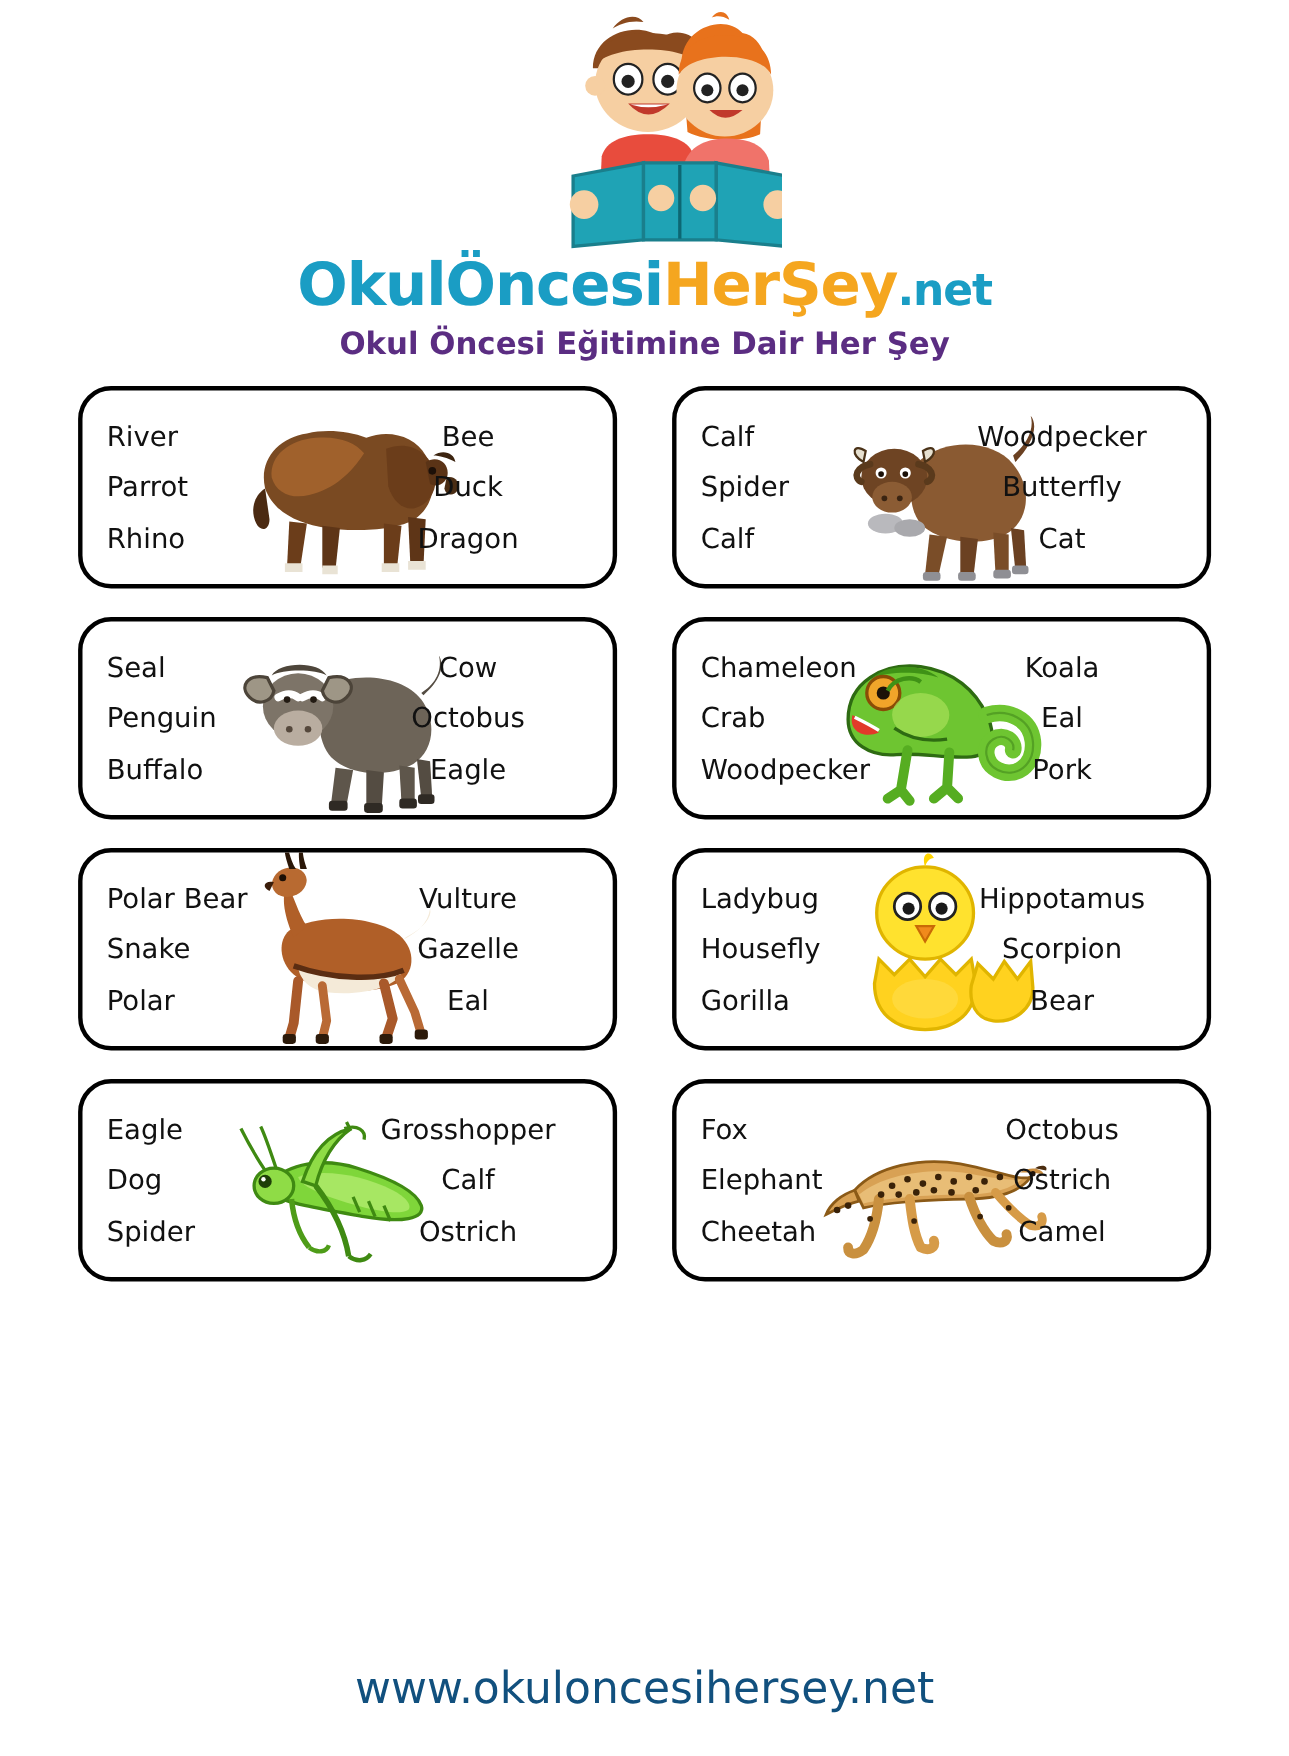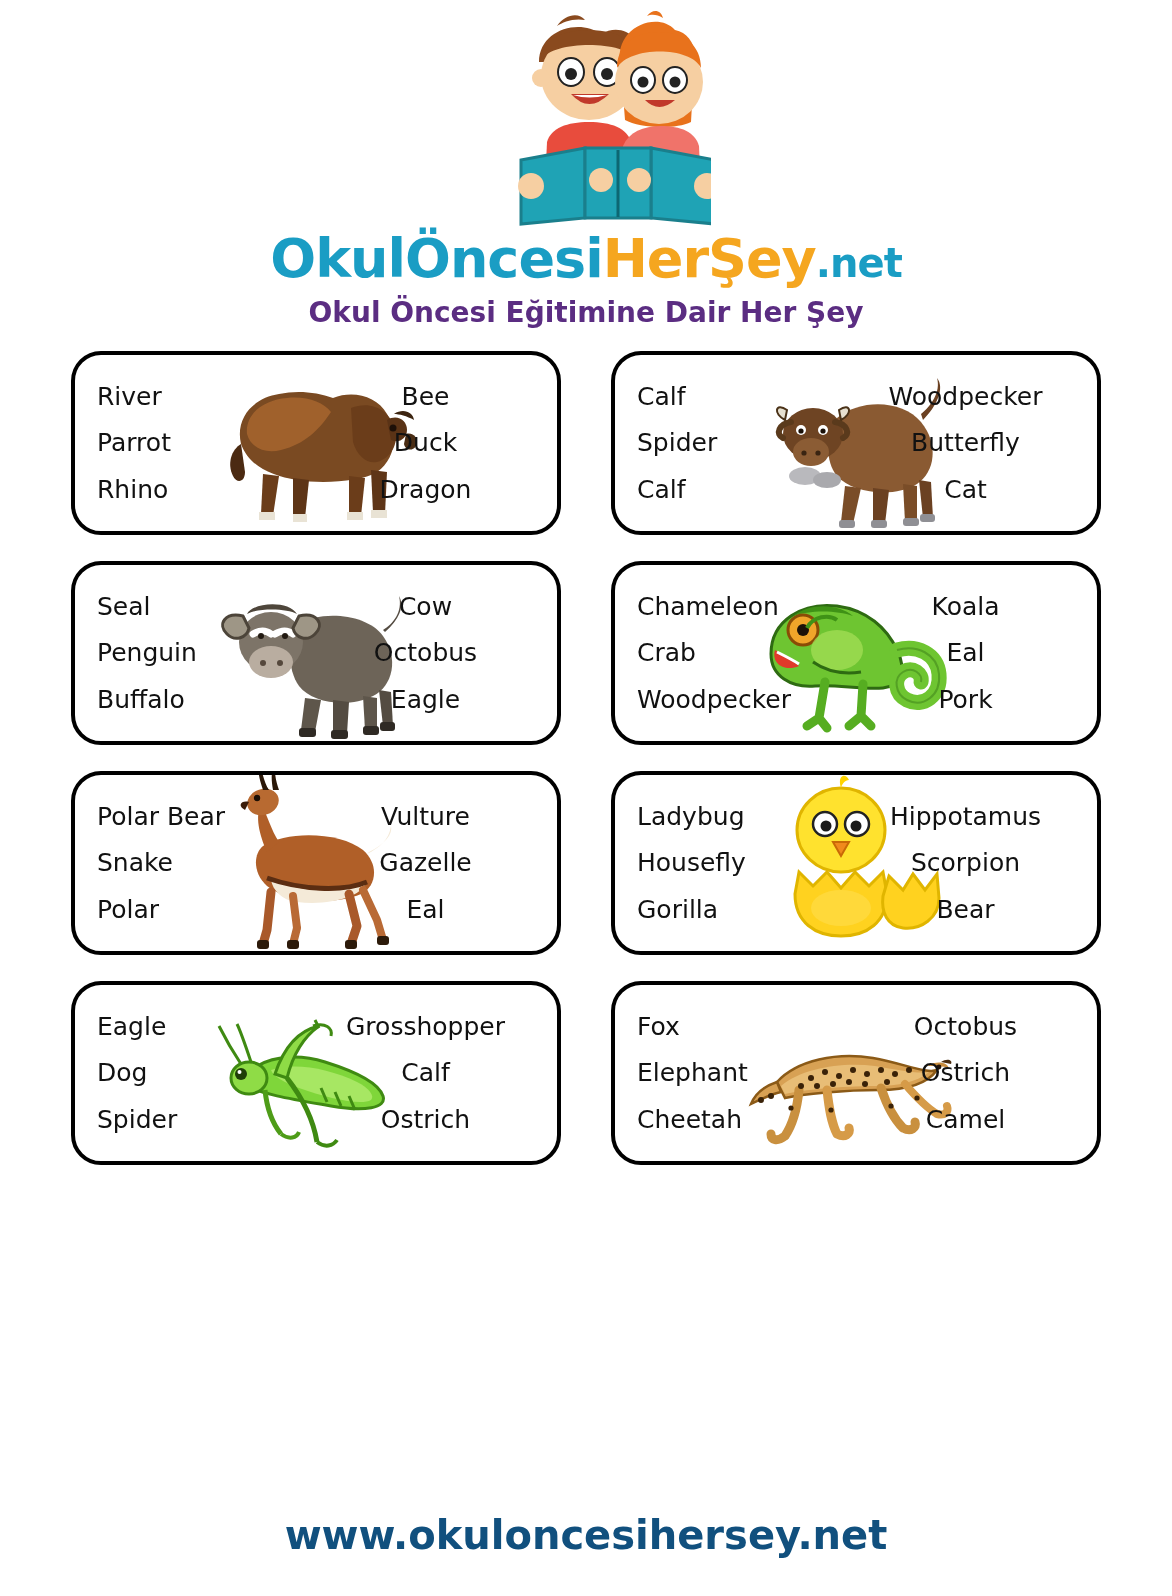--- a/index.html
+++ b/index.html
@@ -94,21 +94,21 @@
 
   
   .footer {
     position: absolute;
     left: 0;
     right: 0;
     bottom: 38px;
     text-align: center;
     color: #11507e;
     font-size: 40px;
-    font-weight: bold;
+    font-weight: normal;
     letter-spacing: 0px;
   }
 </style>
 </head>
 <body>
 
 <div class="header">
 
   <div class="logo-kids">
     <svg viewBox="0 0 250 220" width="250" height="220">

